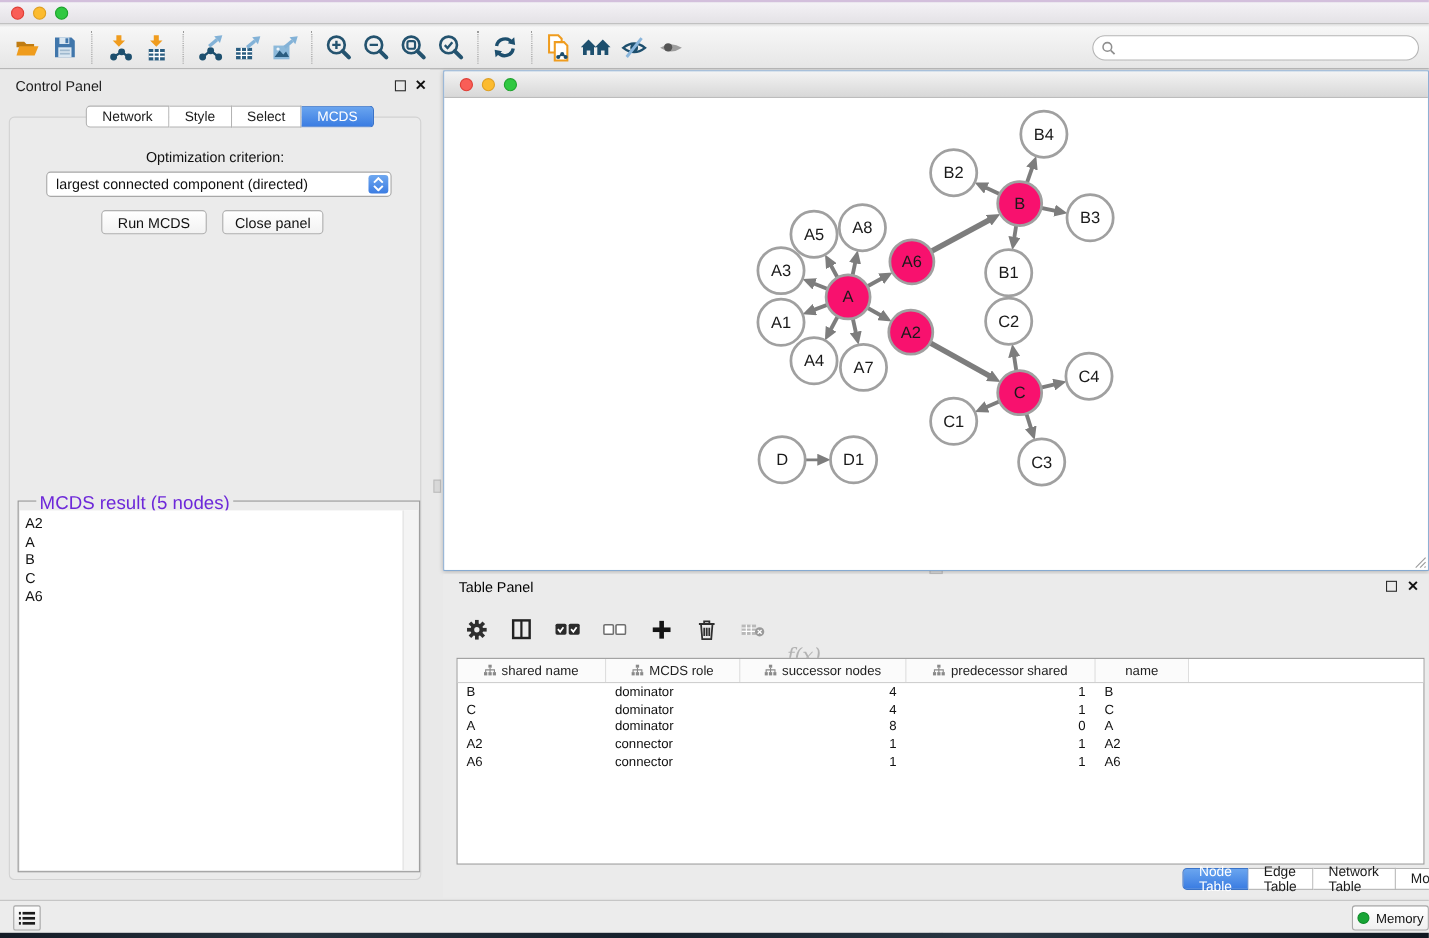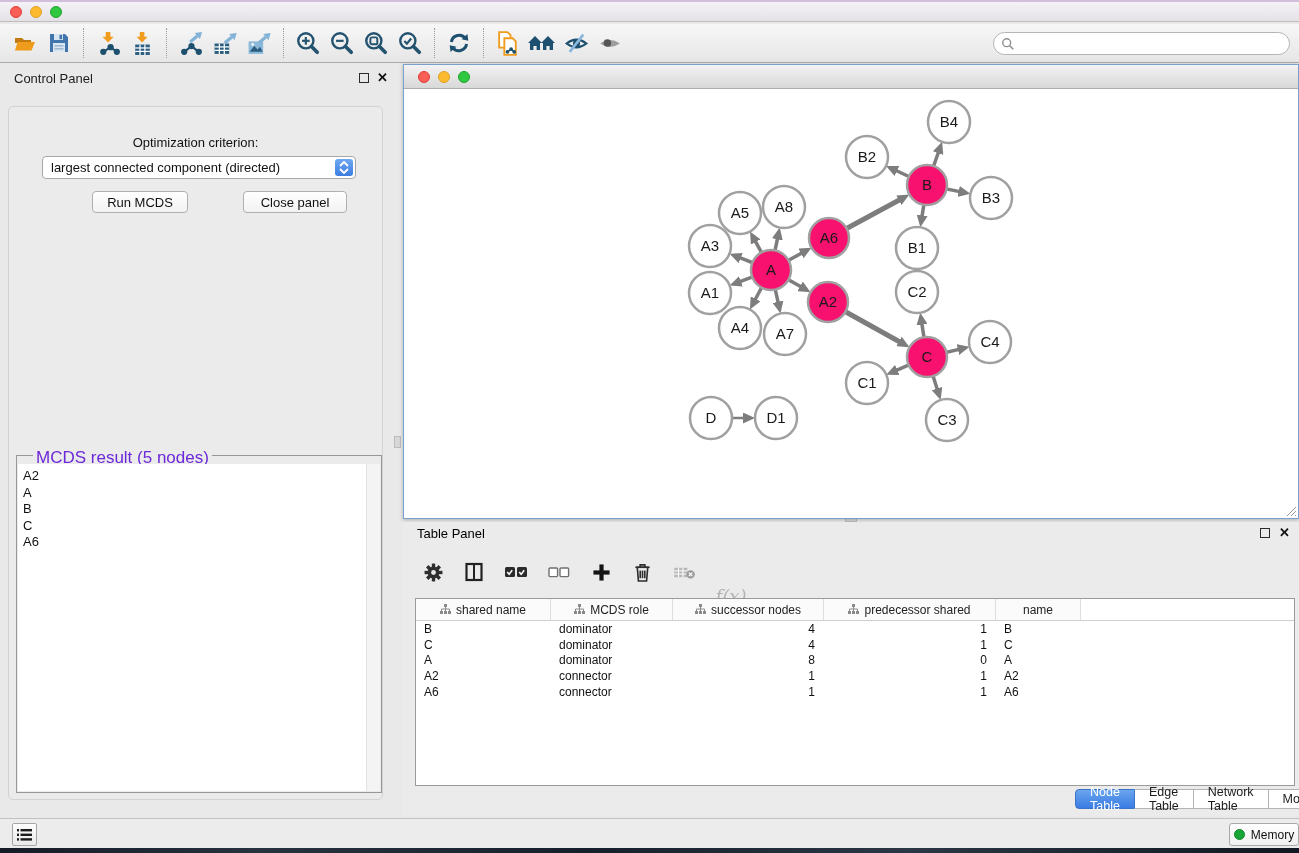--- a/index.html
+++ b/index.html
@@ -330,37 +330,43 @@
   </div>
 </div>
 
 <div class="control-panel">
   <div class="cp-header">Control Panel</div>
   <span class="panel-float" style="left:359px;"></span>
   <span class="panel-close" style="left:377px;">✕</span>
 
   <div class="cp-body"></div>
 
+  <div class="segtabs cp-tabs">
+    <div class="segtab">Network</div>
+    <div class="segtab">Style</div>
+    <div class="segtab">Select</div>
+    <div class="segtab active">MCDS</div>
+  </div>
 
   <div class="opt-label">Optimization criterion:</div>
 
   <div class="dropdown">
     <span>largest connected component (directed)</span>
     <span class="dd-step">
       <svg width="10" height="6" viewBox="0 0 10 6">
           <path d="M1 5 L5 1 L9 5" fill="none" stroke="#fff" stroke-width="1.8"></path>
         </svg>
       <svg width="10" height="6" viewBox="0 0 10 6">
           <path d="M1 1 L5 5 L9 1" fill="none" stroke="#fff" stroke-width="1.8"></path>
         </svg>
     </span>
   </div>
 
   <button class="cp-btn" style="left:92px; width:96px;">Run MCDS</button>
-  <button class="cp-btn" style="left:202px; width:104px;margin-left:41px;">Close panel</button>
+  <button class="cp-btn" style="left:202px; width:92px;">Close panel</button>
 
   <div class="groupbox">
     <span class="legend">MCDS result (5 nodes)</span>
     <div class="mcds-list" id="mcds-list">
       <div class="mcds-scroll"></div>
     <div>A2</div>
         <div>A</div>
         <div>B</div>
         <div>C</div>
         <div>A6</div>

